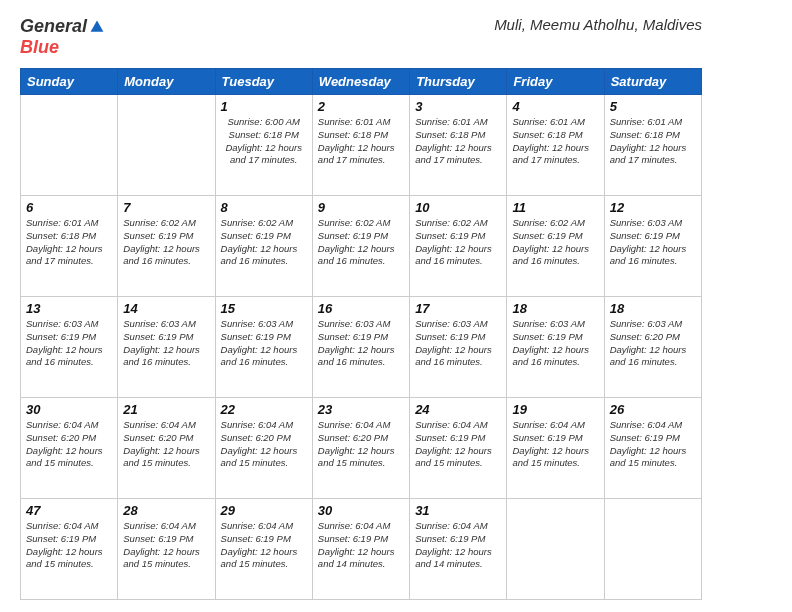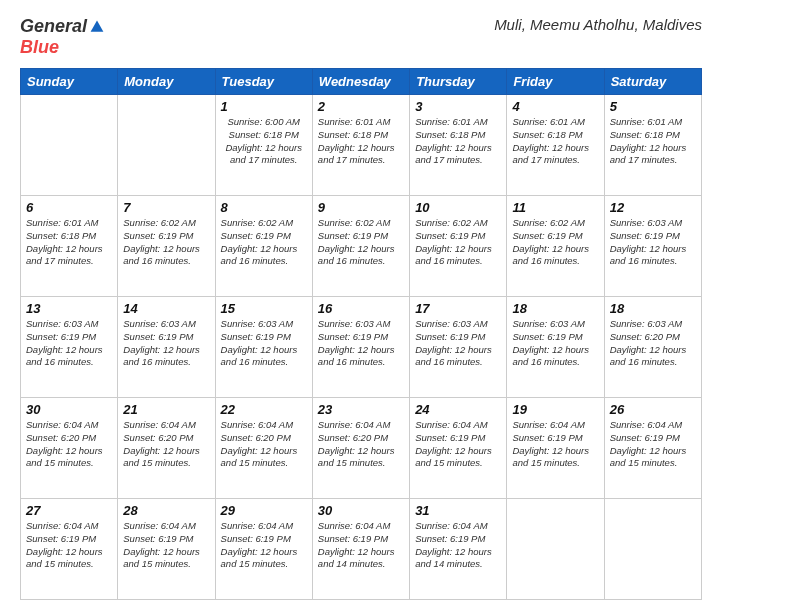--- a/index.html
+++ b/index.html
@@ -300,21 +300,21 @@
           </td>
           <td>
             <span class="day-num">26</span>
             <div class="day-info" style="white-space: pre-line;">Sunrise: 6:04 AM
 Sunset: 6:19 PM
 Daylight: 12 hours and 15 minutes.</div>
           </td>
         </tr>
         <tr class="week-row">
           <td>
-            <span class="day-num">27</span>
+            <span class="day-num">47</span>
             <div class="day-info" style="white-space: pre-line;">Sunrise: 6:04 AM
 Sunset: 6:19 PM
 Daylight: 12 hours and 15 minutes.</div>
           </td>
           <td>
             <span class="day-num">28</span>
             <div class="day-info" style="white-space: pre-line;">Sunrise: 6:04 AM
 Sunset: 6:19 PM
 Daylight: 12 hours and 15 minutes.</div>
           </td>

